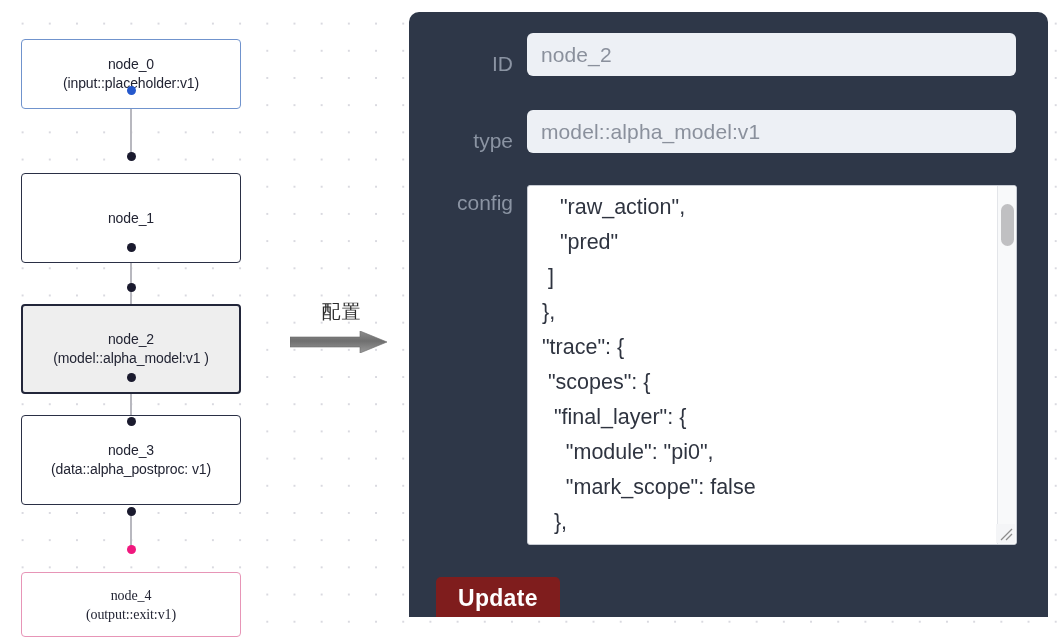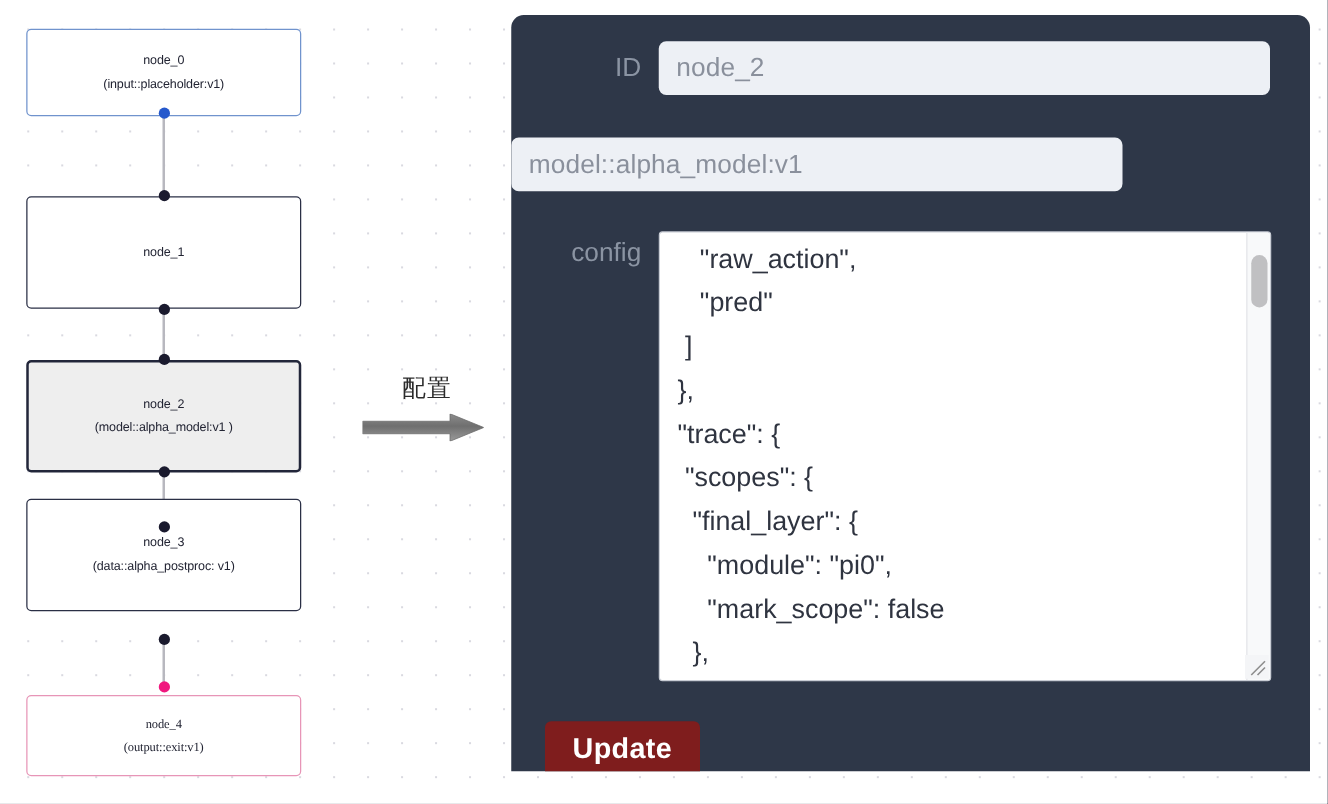--- a/index.html
+++ b/index.html
@@ -44,24 +44,25 @@
     width: 220px;
     background: #ffffff;
     border: 1.6px solid #2a2f45;
     border-radius: 4px;
     display: flex;
     flex-direction: column;
     align-items: center;
     justify-content: center;
     text-align: center;
     color: #222433;
-    font-size: 10px;
+    font-size: 14px;
     line-height: 19px;
     letter-spacing: -0.1px;
     padding: 4px 8px;
+    margin-top: 16px;
   }
 
   .node .nline { display: block; white-space: normal; word-break: break-all; }
 
   .node.n0 {
     border-color: #7093cd;
     border-width: 1.4px;
   }
   .node.n2 {
     background: #eeeeee;
@@ -116,21 +117,21 @@
     width: 639px;
     height: 605px;
     background: #2e3748;
     border-radius: 10px 10px 0 0;
     overflow: hidden;
   }
 
   .form-row {
     position: absolute;
     display: flex;
-    align-items: center;
+    align-items: flex-end;
     left: 0;
     width: 100%;
   }
 
   .form-label {
     color: #8b94a3;
     font-size: 21px;
     text-align: right;
     width: 118px;
     padding-right: 14px;
@@ -290,20 +291,21 @@
   </div>
 
   <div id="panel">
 
     <div class="form-row" style="top:21px;">
       <div class="form-label">ID</div>
       <div class="field">node_2</div>
     </div>
 
     <div class="form-row" style="top:98px;">
+      <div class="form-label">type</div>
       <div class="field">model::alpha_model:v1</div>
     </div>
 
     <div id="config-row">
       <div class="form-label top">config</div>
       <div id="config-box">
         <div id="config-text">    "raw_action",
     "pred"
   ]
  },

